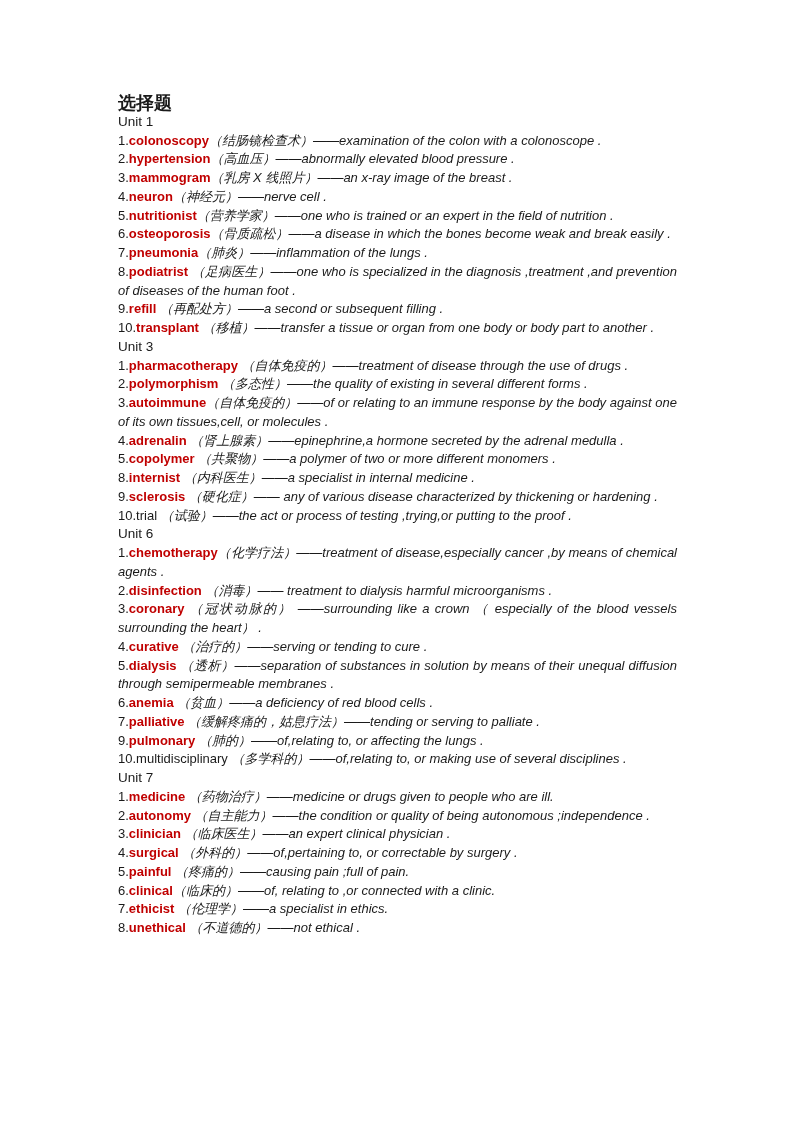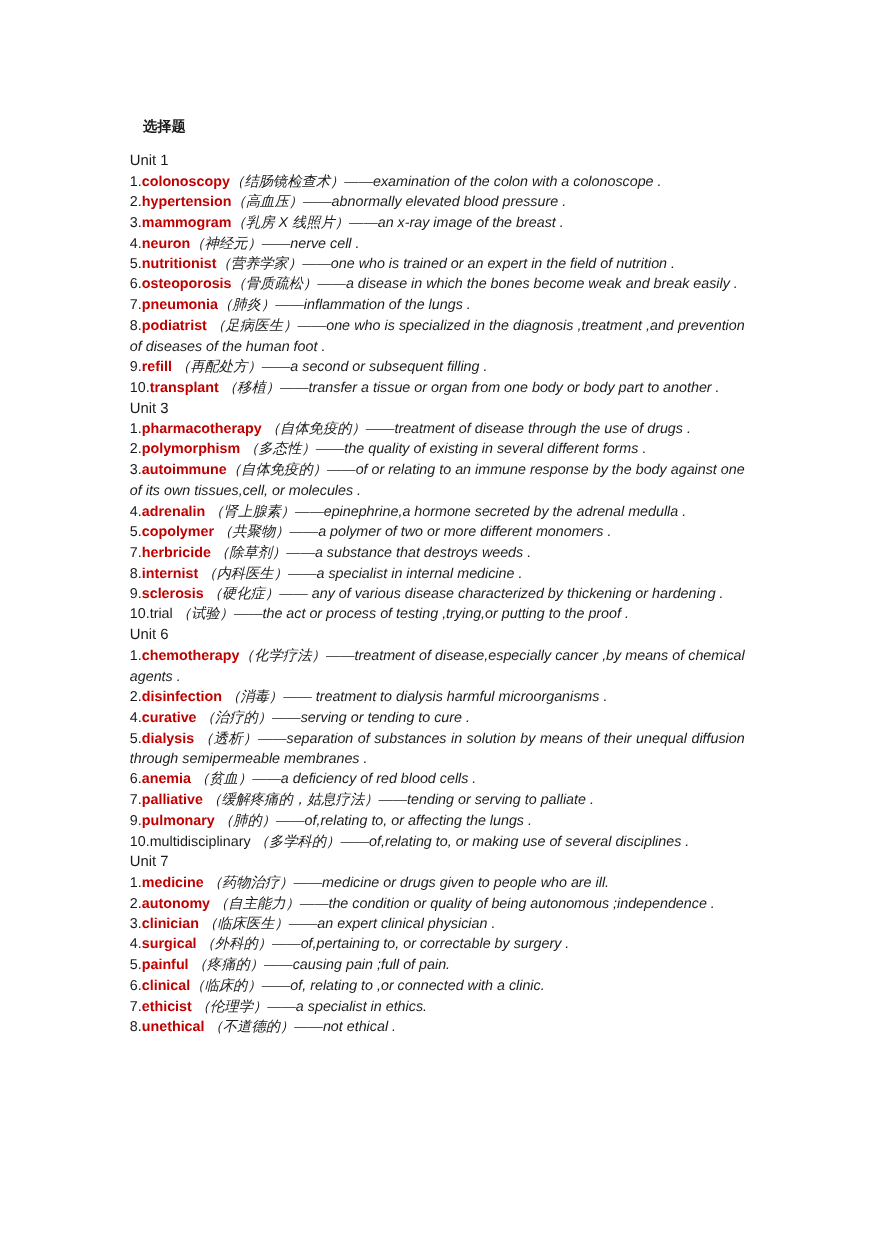--- a/index.html
+++ b/index.html
@@ -15,24 +15,24 @@
     color: var(--text-color, #1a1a1a);
   }
   .page {
     box-sizing: border-box;
     width: 793px;
     height: 1122px;
     padding: 94px 116px 0 118px;
     background: #ffffff;
   }
   .doc-heading {
-    font-size: 13px;
+    font-size: 18px;
     line-height: 18.75px;
     font-weight: bold;
-    margin: 12px;
+    margin: 0;
     color: var(--text-color, #1a1a1a);
   }
   .unit-heading {
     font-size: 13.5px;
     line-height: 18.75px;
     font-weight: normal;
     margin: 0;
     color: var(--text-color, #1a1a1a);
   }
   .entry {
@@ -75,27 +75,27 @@
       <p class="entry"><span class="num">7.</span><span class="term red">pneumonia</span><span class="rest">（肺炎）——inflammation of the lungs .</span></p>
       <p class="entry"><span class="num">8.</span><span class="term red">podiatrist</span><span class="rest"> （足病医生）——one who is specialized in the diagnosis ,treatment ,and prevention of diseases of the human foot .</span></p>
       <p class="entry"><span class="num">9.</span><span class="term red">refill</span><span class="rest"> （再配处方）——a second or subsequent filling .</span></p>
       <p class="entry"><span class="num">10.</span><span class="term red">transplant</span><span class="rest"> （移植）——transfer a tissue or organ from one body or body part to another .</span></p>
       <p class="unit-heading">Unit 3</p>
       <p class="entry"><span class="num">1.</span><span class="term red">pharmacotherapy</span><span class="rest"> （自体免疫的）——treatment of disease through the use of drugs .</span></p>
       <p class="entry"><span class="num">2.</span><span class="term red">polymorphism</span><span class="rest"> （多态性）——the quality of existing in several different forms .</span></p>
       <p class="entry"><span class="num">3.</span><span class="term red">autoimmune</span><span class="rest">（自体免疫的）——of or relating to an immune response by the body against one of its own tissues,cell, or molecules .</span></p>
       <p class="entry"><span class="num">4.</span><span class="term red">adrenalin</span><span class="rest"> （肾上腺素）——epinephrine,a hormone secreted by the adrenal medulla .</span></p>
       <p class="entry"><span class="num">5.</span><span class="term red">copolymer</span><span class="rest"> （共聚物）——a polymer of two or more different monomers .</span></p>
-      <p class="entry"><span class="num">7.</span><span class="term red">herbricide</span><span class="rest"> （除草剂）——a substance that destroys weeds .</span></p>
       <p class="entry"><span class="num">8.</span><span class="term red">internist</span><span class="rest"> （内科医生）——a specialist in internal medicine .</span></p>
       <p class="entry"><span class="num">9.</span><span class="term red">sclerosis</span><span class="rest"> （硬化症）—— any of various disease characterized by thickening or hardening .</span></p>
       <p class="entry"><span class="num">10.</span><span class="term">trial</span><span class="rest"> （试验）——the act or process of testing ,trying,or putting to the proof .</span></p>
       <p class="unit-heading">Unit 6</p>
       <p class="entry"><span class="num">1.</span><span class="term red">chemotherapy</span><span class="rest">（化学疗法）——treatment of disease,especially cancer ,by means of chemical agents .</span></p>
       <p class="entry"><span class="num">2.</span><span class="term red">disinfection</span><span class="rest"> （消毒）—— treatment to dialysis harmful microorganisms .</span></p>
+      <p class="entry"><span class="num">3.</span><span class="term red">coronary</span><span class="rest"> （冠状动脉的） ——surrounding like a crown （ especially of the blood vessels surrounding the heart） .</span></p>
       <p class="entry"><span class="num">4.</span><span class="term red">curative</span><span class="rest"> （治疗的）——serving or tending to cure .</span></p>
       <p class="entry"><span class="num">5.</span><span class="term red">dialysis</span><span class="rest"> （透析）——separation of substances in solution by means of their unequal diffusion through semipermeable membranes .</span></p>
       <p class="entry"><span class="num">6.</span><span class="term red">anemia</span><span class="rest"> （贫血）——a deficiency of red blood cells .</span></p>
       <p class="entry"><span class="num">7.</span><span class="term red">palliative</span><span class="rest"> （缓解疼痛的，姑息疗法）——tending or serving to palliate .</span></p>
       <p class="entry"><span class="num">9.</span><span class="term red">pulmonary</span><span class="rest"> （肺的）——of,relating to, or affecting the lungs .</span></p>
       <p class="entry"><span class="num">10.</span><span class="term">multidisciplinary</span><span class="rest"> （多学科的）——of,relating to, or making use of several disciplines .</span></p>
       <p class="unit-heading">Unit 7</p>
       <p class="entry"><span class="num">1.</span><span class="term red">medicine</span><span class="rest"> （药物治疗）——medicine or drugs given to people who are ill.</span></p>
       <p class="entry"><span class="num">2.</span><span class="term red">autonomy</span><span class="rest"> （自主能力）——the condition or quality of being autonomous ;independence .</span></p>
       <p class="entry"><span class="num">3.</span><span class="term red">clinician</span><span class="rest"> （临床医生）——an expert clinical physician .</span></p>

